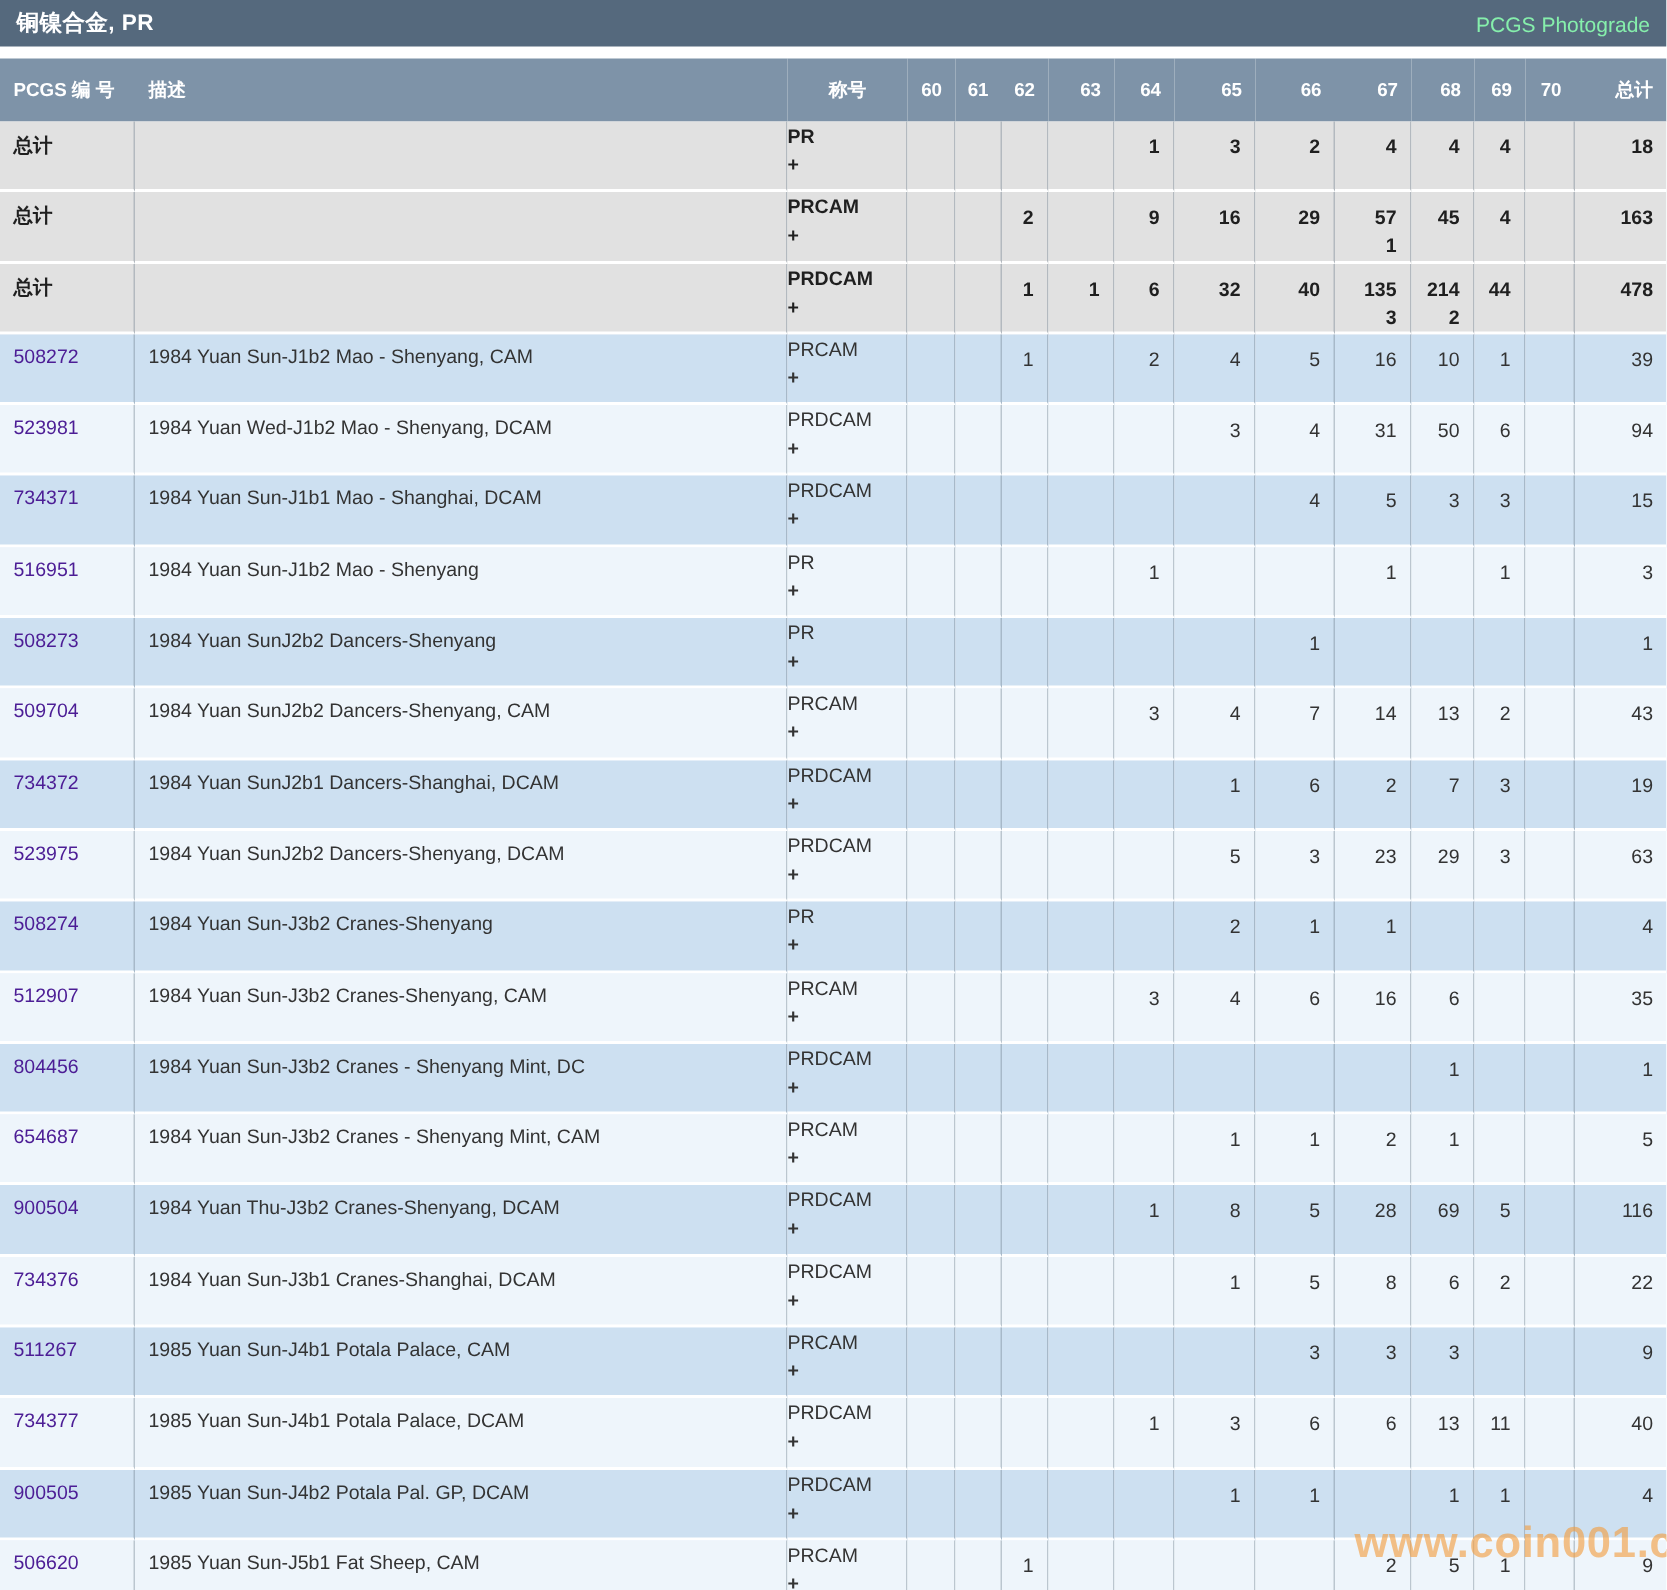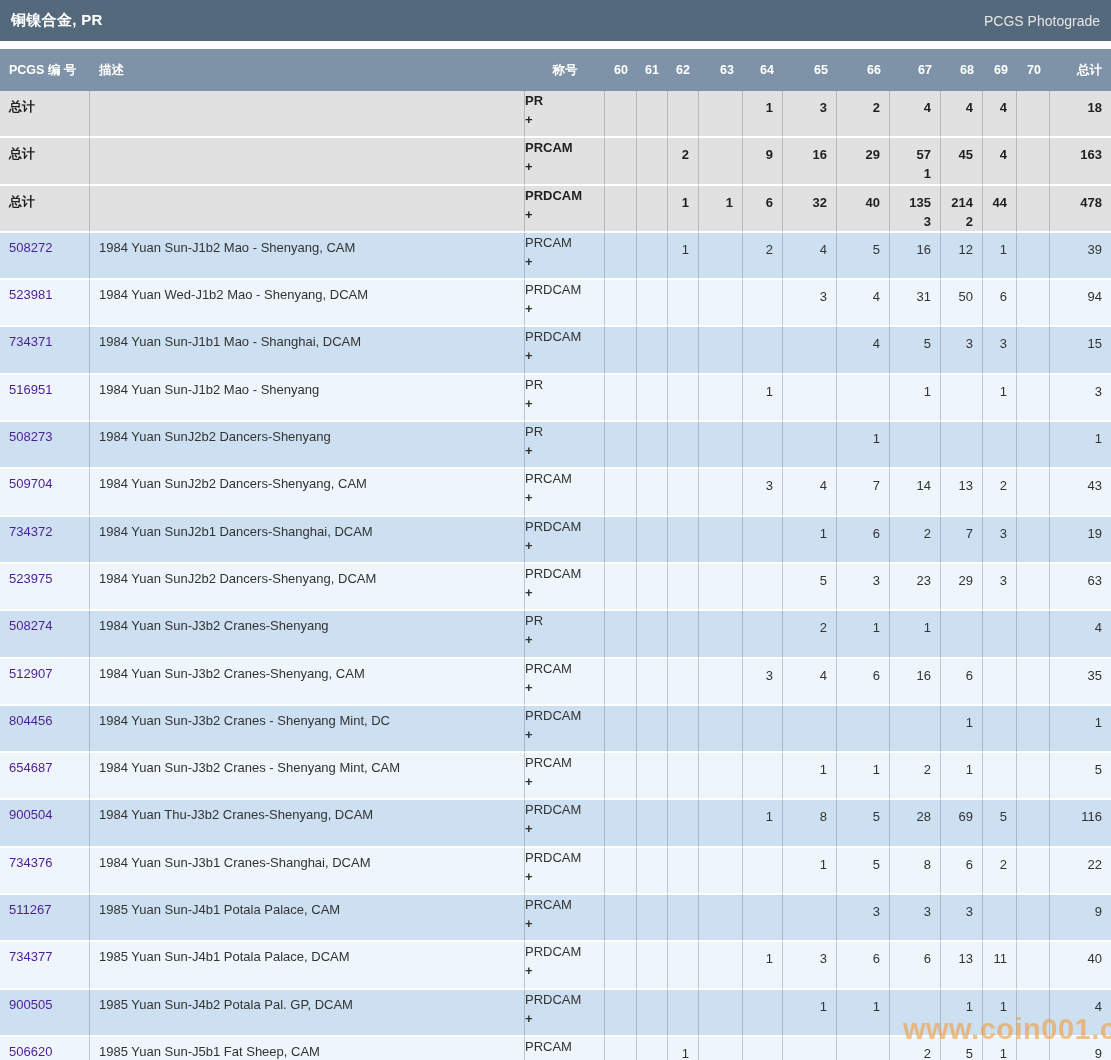--- a/index.html
+++ b/index.html
@@ -2,26 +2,26 @@
 <html><head>
 <meta charset="utf-8">
 <style>
   html,body { margin:0; padding:0; }
   body {
     width:1111px; height:1060px; overflow:hidden; position:relative;
     background:#ffffff;
     font-family:"Liberation Sans","DejaVu Sans",sans-serif;
   }
   .titlebar {
-    height:41px; background:#55697d; color:#fff;
+    height:31px; background:#55697d; color:#fff;
     display:flex; align-items:center; justify-content:space-between;
     padding:0 11px; box-sizing:border-box; margin-bottom:8px;
   }
   .titlebar .ttl { font-size:15px; font-weight:bold; letter-spacing:0.3px; }
-  .photograde-link { color:#e5e5e5; font-size:14px; text-decoration:none; cursor:pointer; }
+  .photograde-link { color:#86efac; font-size:14px; text-decoration:none; cursor:pointer; }
 
   table { border-collapse:separate; border-spacing:0; table-layout:fixed; width:1111px; }
   th, td { box-sizing:border-box; }
   thead th {
     background:#7e93a8; color:#fff; font-size:12.5px; font-weight:bold;
     height:42px; padding:0; vertical-align:middle;
   }
   th.al { text-align:left; padding-left:9px; }
   th.ac { text-align:center; }
   th.ar { text-align:right; padding-right:9px;margin-top:20px; }
@@ -298,21 +298,21 @@
         </td>
         <td class="val">
           <div>5</div>
           <div class="l2">&nbsp;</div>
         </td>
         <td class="val">
           <div>16</div>
           <div class="l2">&nbsp;</div>
         </td>
         <td class="val">
-          <div>12</div>
+          <div>10</div>
           <div class="l2">&nbsp;</div>
         </td>
         <td class="val">
           <div>1</div>
           <div class="l2">&nbsp;</div>
         </td>
         <td class="val">
           <div>&nbsp;</div>
           <div class="l2">&nbsp;</div>
         </td>

